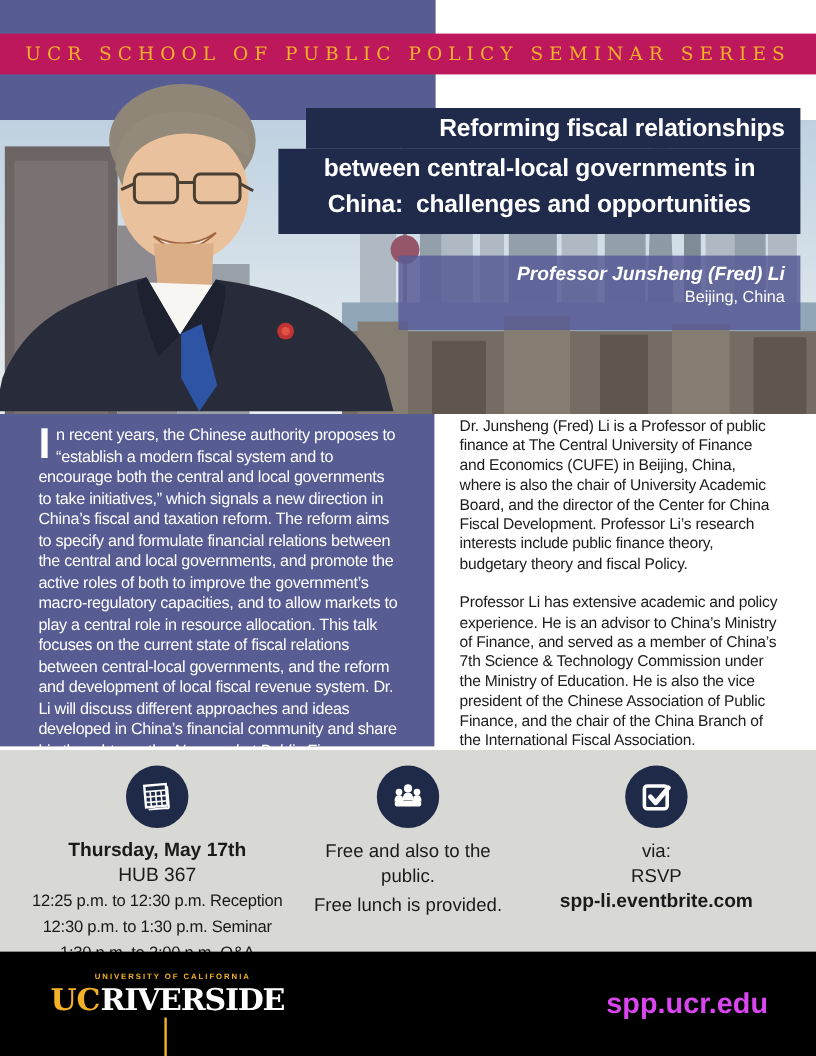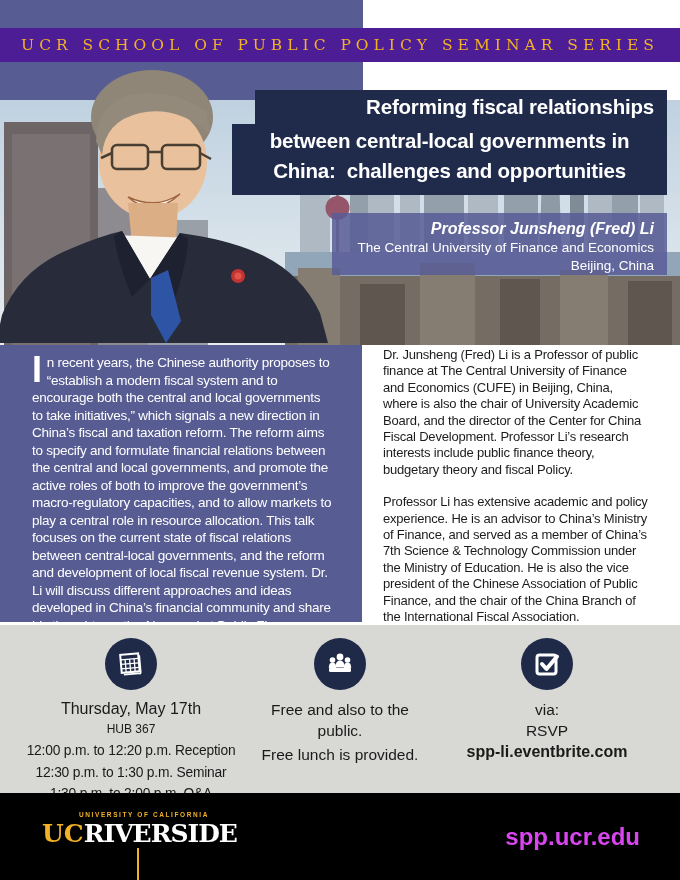--- a/index.html
+++ b/index.html
@@ -3,21 +3,21 @@
 <meta charset="utf-8">
 <style>
   html,body{margin:0;padding:0;background:#fff;}
   .flyer{position:relative;width:680px;height:880px;overflow:hidden;background:#ffffff;
          font-family:"Liberation Sans",sans-serif;}
 
   
   .top-band{position:absolute;left:0;top:0;width:363px;height:100px;background:#575c93;}
 
   
-  .banner{position:absolute;left:0;top:28px;width:680px;height:34px;background:#4c1d95;
+  .banner{position:absolute;left:0;top:28px;width:680px;height:34px;background:#be185d;
           display:flex;align-items:center;justify-content:center;z-index:4;}
   .banner span{color:#f2b127;font-family:"DejaVu Serif",serif;font-size:15.5px;
                letter-spacing:5px;white-space:nowrap;}
 
   
   .photo{position:absolute;left:0;top:100px;width:680px;height:245px;overflow:hidden;z-index:1;}
   .photo svg{display:block;}
 
   
   .prof{position:absolute;left:0;top:63px;width:360px;height:280px;z-index:2;}
@@ -51,22 +51,22 @@
   .bio p{margin:0 4px 16px 0;}
 
   
   .gray{position:absolute;left:0;top:625px;width:680px;height:168px;background:#d8d8d5;z-index:3;}
   .col{position:absolute;top:13px;text-align:center;color:#1a1a1a;}
   .col1{left:11px;width:240px;}
   .col2{left:240px;width:200px;}
   .col3{left:437px;width:220px;}
   .circle{width:52px;height:52px;border-radius:50%;background:#1e2a47;margin:0 auto 9px auto;
           display:flex;align-items:center;justify-content:center;}
-  .ev-date{font-weight:normal;font-size:16px;line-height:20px;}
-  .ev-room{font-size:12px;line-height:21px;}
+  .ev-date{font-weight:bold;font-size:16px;line-height:20px;}
+  .ev-room{font-size:16px;line-height:21px;}
   .ev-line{font-size:13.8px;line-height:21.5px;letter-spacing:-0.2px;}
   .adm{font-size:15.5px;line-height:21px;width:175px;margin:3px auto 0;}
   .rsvp-line{font-size:15.5px;line-height:21px;}
   .rsvp-url{font-size:16px;line-height:22px;font-weight:bold;}
 
   
   .footer{position:absolute;left:0;top:793px;width:680px;height:87px;background:#000;z-index:3;}
   .logo{position:absolute;left:42px;top:26px;display:flex;align-items:center;flex-direction:column;}
   .logo-main{position:relative;font-weight:bold;letter-spacing:0;}
   .logo-univ{position:absolute;top:-8px;left:37px;color:#f2b127;font-size:6.5px;
@@ -165,21 +165,20 @@
       <span>Reforming fiscal relationships</span>
     </div>
     <div class="title-rest">
       <div>between central-local governments in</div>
       <div class="pre">China:  challenges and opportunities</div>
     </div>
   </div>
 
   <div class="speaker">
     <div class="name">Professor Junsheng (Fred) Li</div>
-    <div class="aff">The Central University of Finance and Economics</div>
     <div class="loc">Beijing, China</div>
   </div>
 
   <div class="abstract">
     <span class="dropcap">I</span><span>n recent years, the Chinese authority proposes to “establish a modern fiscal system and to encourage both the central and local governments to take initiatives,” which signals a new direction in China’s fiscal and taxation reform. The reform aims to specify and formulate financial relations between the central and local governments, and promote the active roles of both to improve the government’s macro-regulatory capacities, and to allow markets to play a central role in resource allocation. This talk focuses on the current state of fiscal relations between central-local governments, and the reform and development of local fiscal revenue system. Dr. Li will discuss different approaches and ideas developed in China’s financial community and share his thoughts on the </span><span class="it">Neo-market Public Finance Theory</span><span>, in the context of the financial system and reform in the Chinese government.</span>
   </div>
 
   <div class="bio">
     <p>Dr. Junsheng (Fred) Li is a Professor of public finance at The Central University of Finance and Economics (CUFE) in Beijing, China, where is also the chair of University Academic Board, and the director of the Center for China Fiscal Development. Professor Li’s research interests include public finance theory, budgetary theory and fiscal Policy.</p>
     <p>Professor Li has extensive academic and policy experience. He is an advisor to China’s Ministry of Finance, and served as a member of China’s 7th Science &amp; Technology Commission under the Ministry of Education. He is also the vice president of the Chinese Association of Public Finance, and the chair of the China Branch of the International Fiscal Association.</p>
@@ -199,21 +198,21 @@
               <line x1="6" y1="20" x2="24" y2="20"></line>
               <line x1="10.5" y1="11" x2="10.5" y2="24"></line>
                 <line x1="15" y1="11" x2="15" y2="24"></line>
               <line x1="19.5" y1="11" x2="19.5" y2="24"></line>
             </g>
           </g>
         </svg>
       </div>
       <div class="ev-date">Thursday, May 17th</div>
       <div class="ev-room">HUB 367</div>
-      <div class="ev-line">12:00 p.m. to 12:20 p.m. Reception</div>
+      <div class="ev-line">12:25 p.m. to 12:30 p.m. Reception</div>
       <div class="ev-line">12:30 p.m. to 1:30 p.m. Seminar</div>
       <div class="ev-line">1:30 p.m. to 2:00 p.m. Q&amp;A</div>
     </div>
 
     <div class="col col2">
       <div class="circle">
         <svg width="32" height="32" viewBox="0 0 32 32" fill="#fff">
           <circle cx="16" cy="9" r="3.4"></circle>
           <path d="M11.5 19 Q11.5 12.5 16 12.5 Q20.5 12.5 20.5 19 Z"></path>
           <circle cx="8.5" cy="12" r="2.8"></circle>

